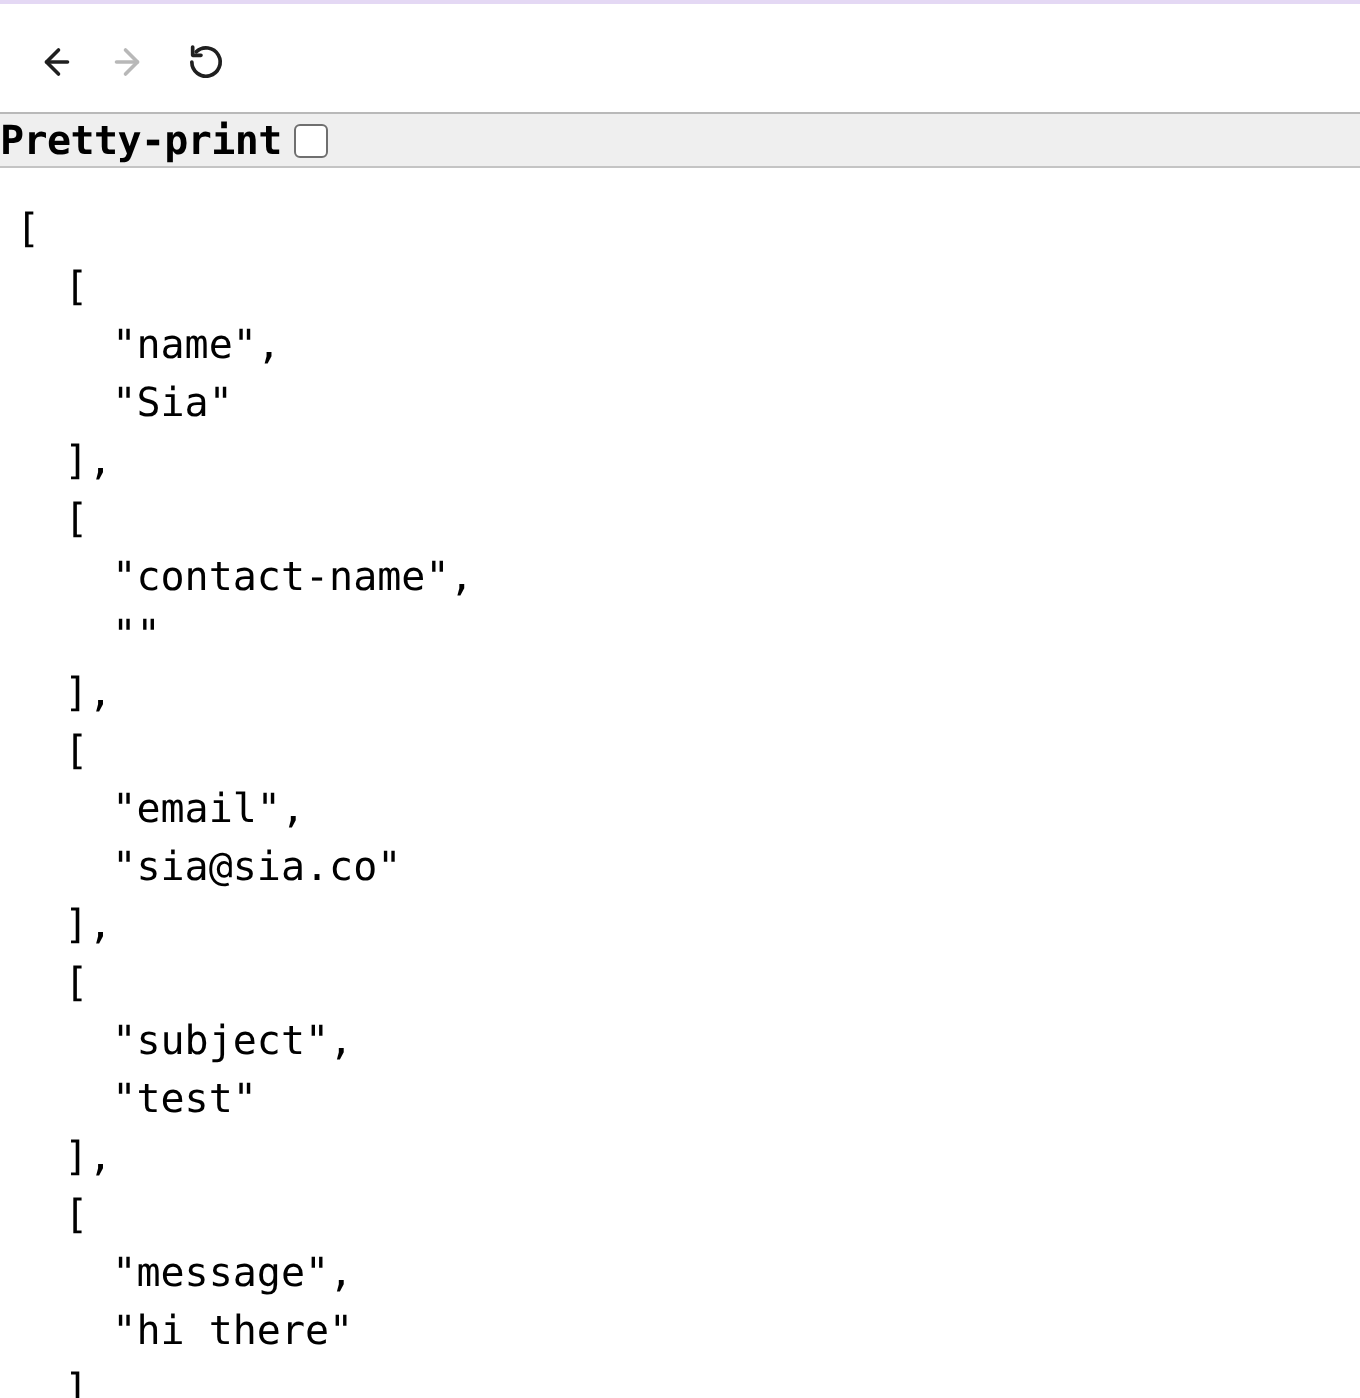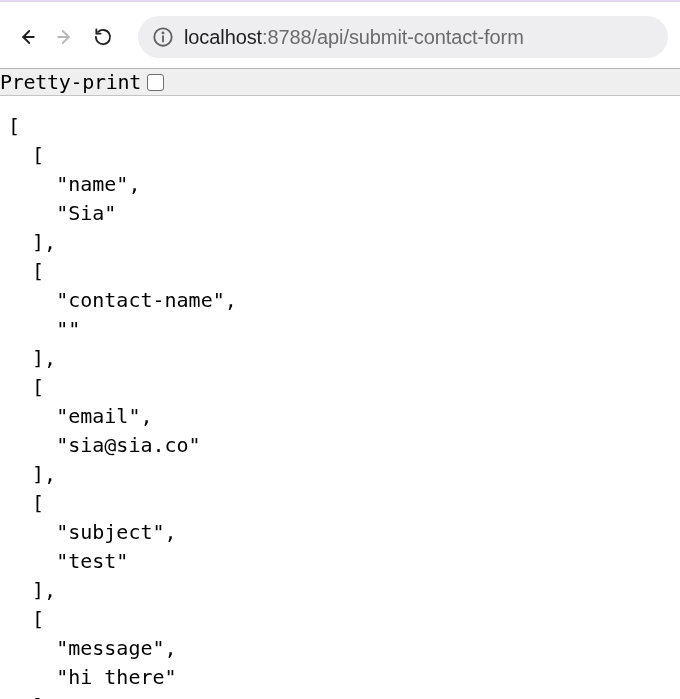--- a/index.html
+++ b/index.html
@@ -81,20 +81,21 @@
       border-bottom: 1px solid #c4c4c4;
       padding: 1px 0 1px 0;
       display: flex;
       align-items: center;
       gap: 6px;
       font-family: "Menlo", "Consolas", monospace;
       font-size: 20px;
     }
     .pretty-label {
       letter-spacing: -0.3px;
+      font-weight: bold;
     }
     .pretty-check {
       appearance: none;
       width: 17px;
       height: 17px;
       border: 1.5px solid #6f6f6f;
       border-radius: 3px;
       background: #ffffff;
       cursor: pointer;
     }
@@ -122,30 +123,20 @@
       <polyline points="9 4 17 12 9 20"></polyline>
       <line x1="3" y1="12" x2="17" y2="12"></line>
     </svg>
   </div>
   <div class="nav-btn reload-btn">
     <svg viewBox="0 0 24 24" fill="none" stroke="currentColor" stroke-width="2.2" stroke-linecap="round" stroke-linejoin="round">
       <path d="M3.5 12a8.5 8.5 0 1 0 2.6-6.1"></path>
       <polyline points="4 3 4 8 9 8"></polyline>
     </svg>
   </div>
-  <div class="address-bar">
-    <span class="site-info-icon">
-      <svg viewBox="0 0 24 24" fill="none" stroke="currentColor" stroke-width="2" stroke-linecap="round" stroke-linejoin="round">
-        <circle cx="12" cy="12" r="9.5"></circle>
-        <line x1="12" y1="11" x2="12" y2="17"></line>
-        <circle cx="12" cy="7.5" r="0.6" fill="currentColor"></circle>
-      </svg>
-    </span>
-    <span class="url-text"><span class="url-host">localhost</span><span class="url-rest">:8788/api/submit-contact-form</span></span>
-  </div>
 </div>
 
 <div class="pretty-bar">
   <span class="pretty-label">Pretty-print</span>
   <input type="checkbox" class="pretty-check" style="">
 </div>
 
 <pre class="content" id="response-body">[
   [
     "name",

